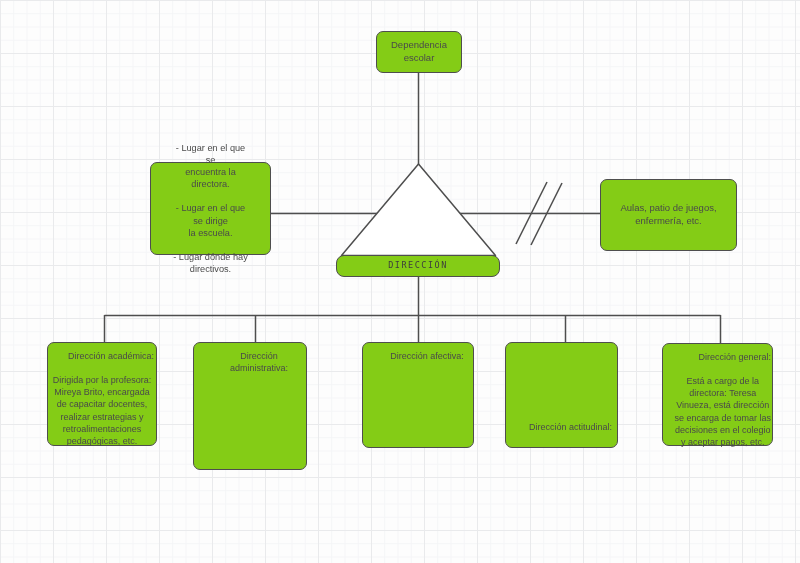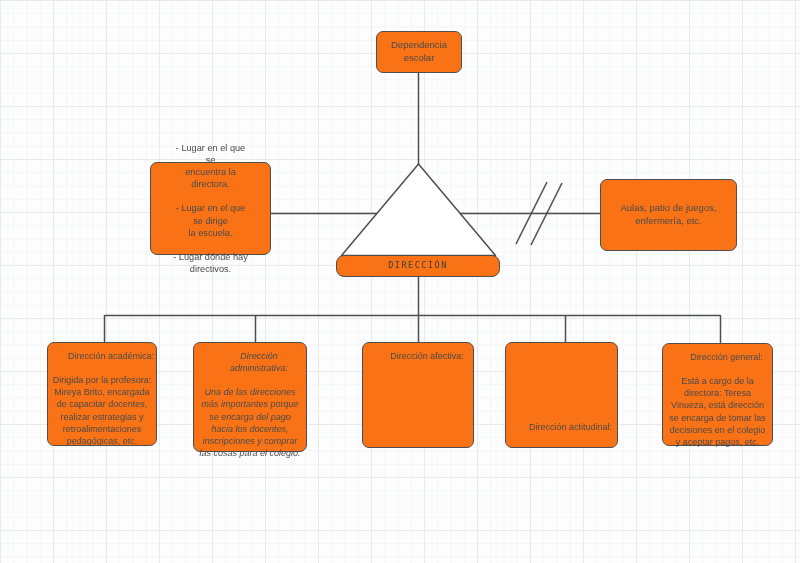--- a/index.html
+++ b/index.html
@@ -18,21 +18,21 @@
     background-size: 53px 53px, 53px 53px, 13.25px 13.25px, 13.25px 13.25px;
   }
   svg.connectors {
     position: absolute; left: 0; top: 0;
     width: 800px; height: 563px;
     z-index: 1;
   }
   .node {
     position: absolute;
     box-sizing: border-box;
-    background: #f97316;
+    background: #84cc16;
     border: 1.5px solid #4e4e4e;
     border-radius: 7px;
     display: flex;
     align-items: center;
     justify-content: center;
     text-align: center;
     white-space: pre-line;
     z-index: 2;
     line-height: 1.32;
   }
@@ -50,24 +50,24 @@
   }
   .node-bottom {
     top: 342px; width: 112px; height: 104px;
     flex-direction: column;
     justify-content: flex-start;
     padding: 7px 1px 2px 1px;
     font-size: 9px;
     line-height: 1.35;
   }
   .node-b1 { left: 47px;  width: 110px; }
-  .node-b2 { left: 193px; width: 114px; height: 110px; font-style: italic; }
+  .node-b2 { left: 193px; width: 114px; height: 128px; }
   .node-b3 { left: 362px; width: 112px; height: 106px; }
   .node-b4 { left: 505px; width: 113px; height: 106px; justify-content: flex-end; }
-  .node-b5 { left: 662px; top: 343px; width: 111px; height: 103px; }
+  .node-b5 { left: 662px; top: 343px; width: 111px; height: 103px; align-items: flex-end; }
   .box-title { margin-bottom: 12px; padding-left: 18px; }
 </style>
 </head>
 <body>
 
 <svg class="connectors" viewBox="0 0 800 563" fill="none" stroke="#4e4e4e" stroke-width="1.5">
 
   <line x1="418.5" y1="73" x2="418.5" y2="168"></line>
 
   <line x1="270" y1="213.5" x2="410" y2="213.5"></line>
@@ -122,26 +122,20 @@
   <div class="box-body">Dirigida por la profesora:
 Mireya Brito, encargada
 de capacitar docentes,
 realizar estrategias y
 retroalimentaciones
 pedagógicas, etc.</div>
 </div>
 
 <div class="node node-bottom node-b2">
   <div class="box-title">Dirección administrativa:</div>
-  <div class="box-body">Una de las direcciones
-más importantes porque
-se encarga del pago
-hacia los docentes,
-inscripciones y comprar
-las cosas para el colegio.</div>
 </div>
 
 <div class="node node-bottom node-b3">
   <div class="box-title">Dirección afectiva:</div>
 </div>
 
 <div class="node node-bottom node-b4">
   <div class="box-title">Dirección actitudinal:</div>
 </div>
 

